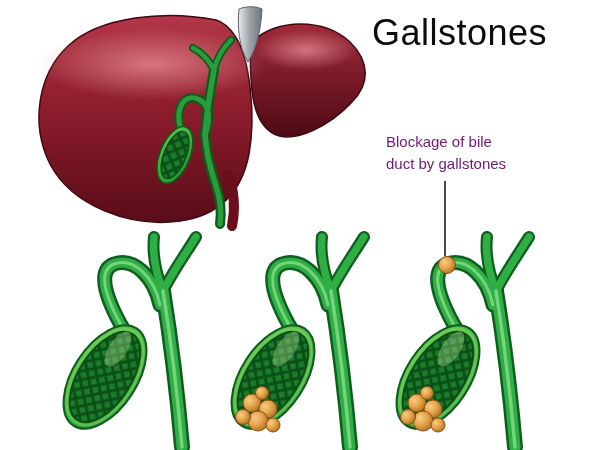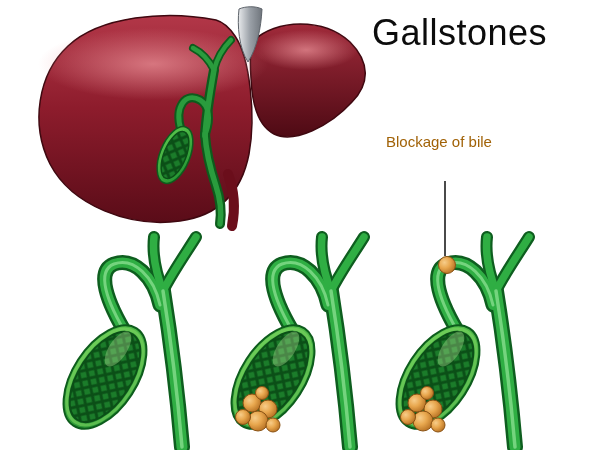--- a/index.html
+++ b/index.html
@@ -8,21 +8,21 @@
     background:#ffffff;
     font-family:"Liberation Sans", sans-serif;
   }
   svg{overflow:visible;display:block;}
   .title{
     position:absolute;left:372px;top:12px;
     font-size:36px;color:#0c0c0c;letter-spacing:.5px;
   }
   .annotation{
     position:absolute;left:386px;top:131px;
-    font-size:15px;line-height:1.45;color:#a16207;
+    font-size:15px;line-height:1.45;color:#701a75;
   }
   .pointer{
     position:absolute;left:444px;top:181px;
     width:1.5px;height:75px;background:#4a4a4a;
   }
   .liver-wrap{position:absolute;left:18px;top:6px;width:360px;height:235px;}
   .gb{position:absolute;top:237px;width:170px;height:210px;}
   .gb1{left:50px;}
   .gb2{left:218px;}
   .gb3{left:383px;}
@@ -63,20 +63,21 @@
       <rect width="12" height="12" fill="#1b7c2a"></rect>
       <path d="M0 0 L12 12 M12 0 L0 12" stroke="#0b4f17" stroke-width="3"></path>
     </pattern>
   </defs>
 </svg>
 
 <div class="title">Gallstones</div>
 
 <div class="annotation">
   <div>Blockage of bile</div>
+  <div>duct by gallstones</div>
 </div>
 <div class="pointer"></div>
 
 <div class="liver-wrap">
   <svg viewBox="0 0 360 235" width="360" height="235">
 
     <path d="M234,36 C258,12 306,12 332,36 C352,56 352,78 334,96 C312,120 276,138 256,128 C240,120 234,98 233,72 C232,58 232,46 234,36 Z" fill="url(#liverG2)" stroke="#3f0810" stroke-width="1.5"></path>
 
     <path d="M198,14 C148,4 82,10 50,40 C20,68 12,118 32,158 C54,200 112,222 162,215 C204,209 224,184 231,148 C238,110 232,52 217,30 C211,21 205,16 198,14 Z" fill="url(#liverG)" stroke="#3f0810" stroke-width="1.5"></path>
 

